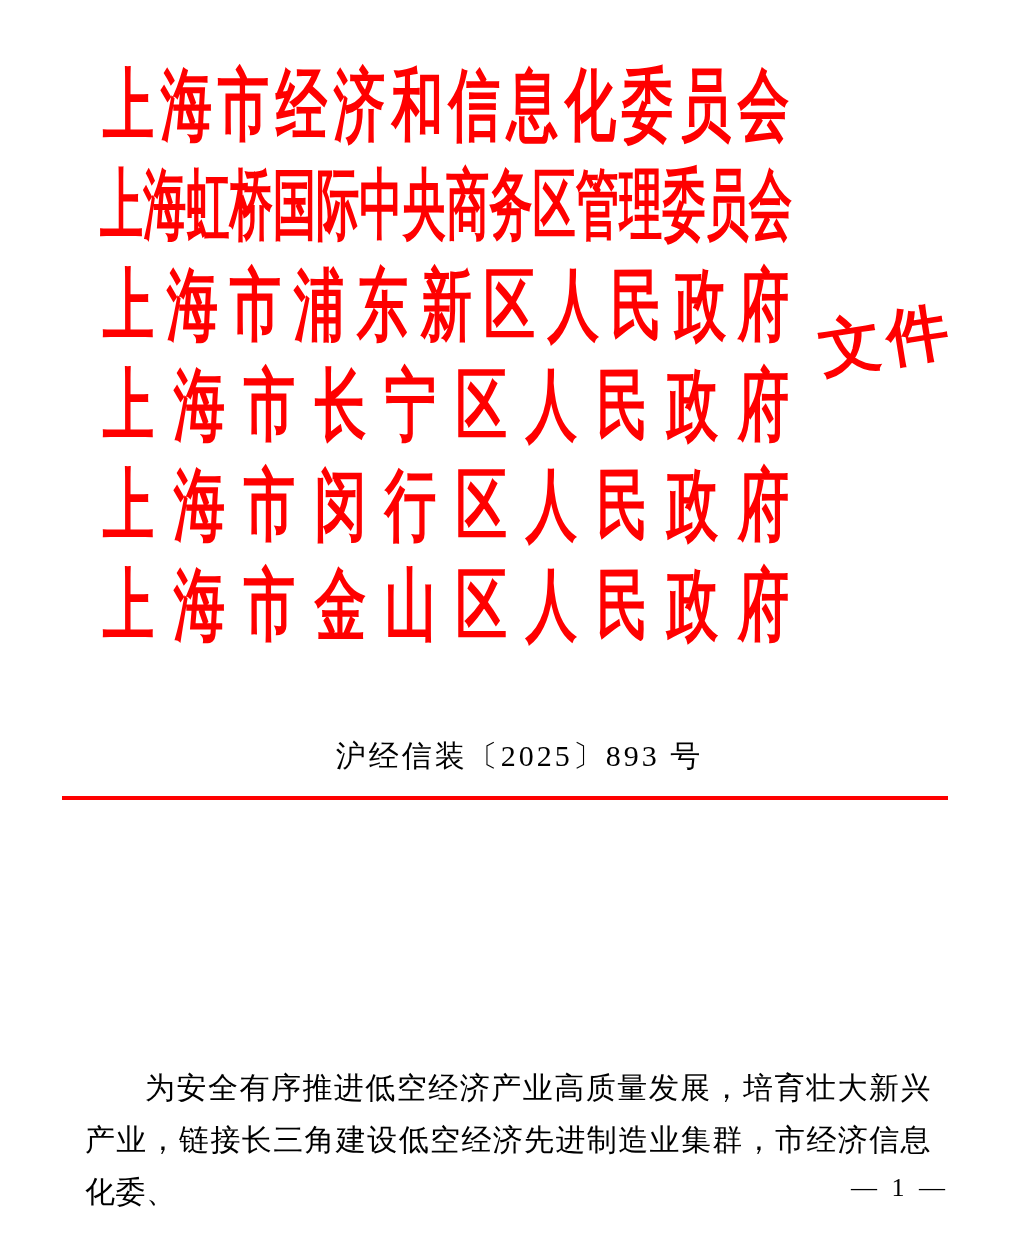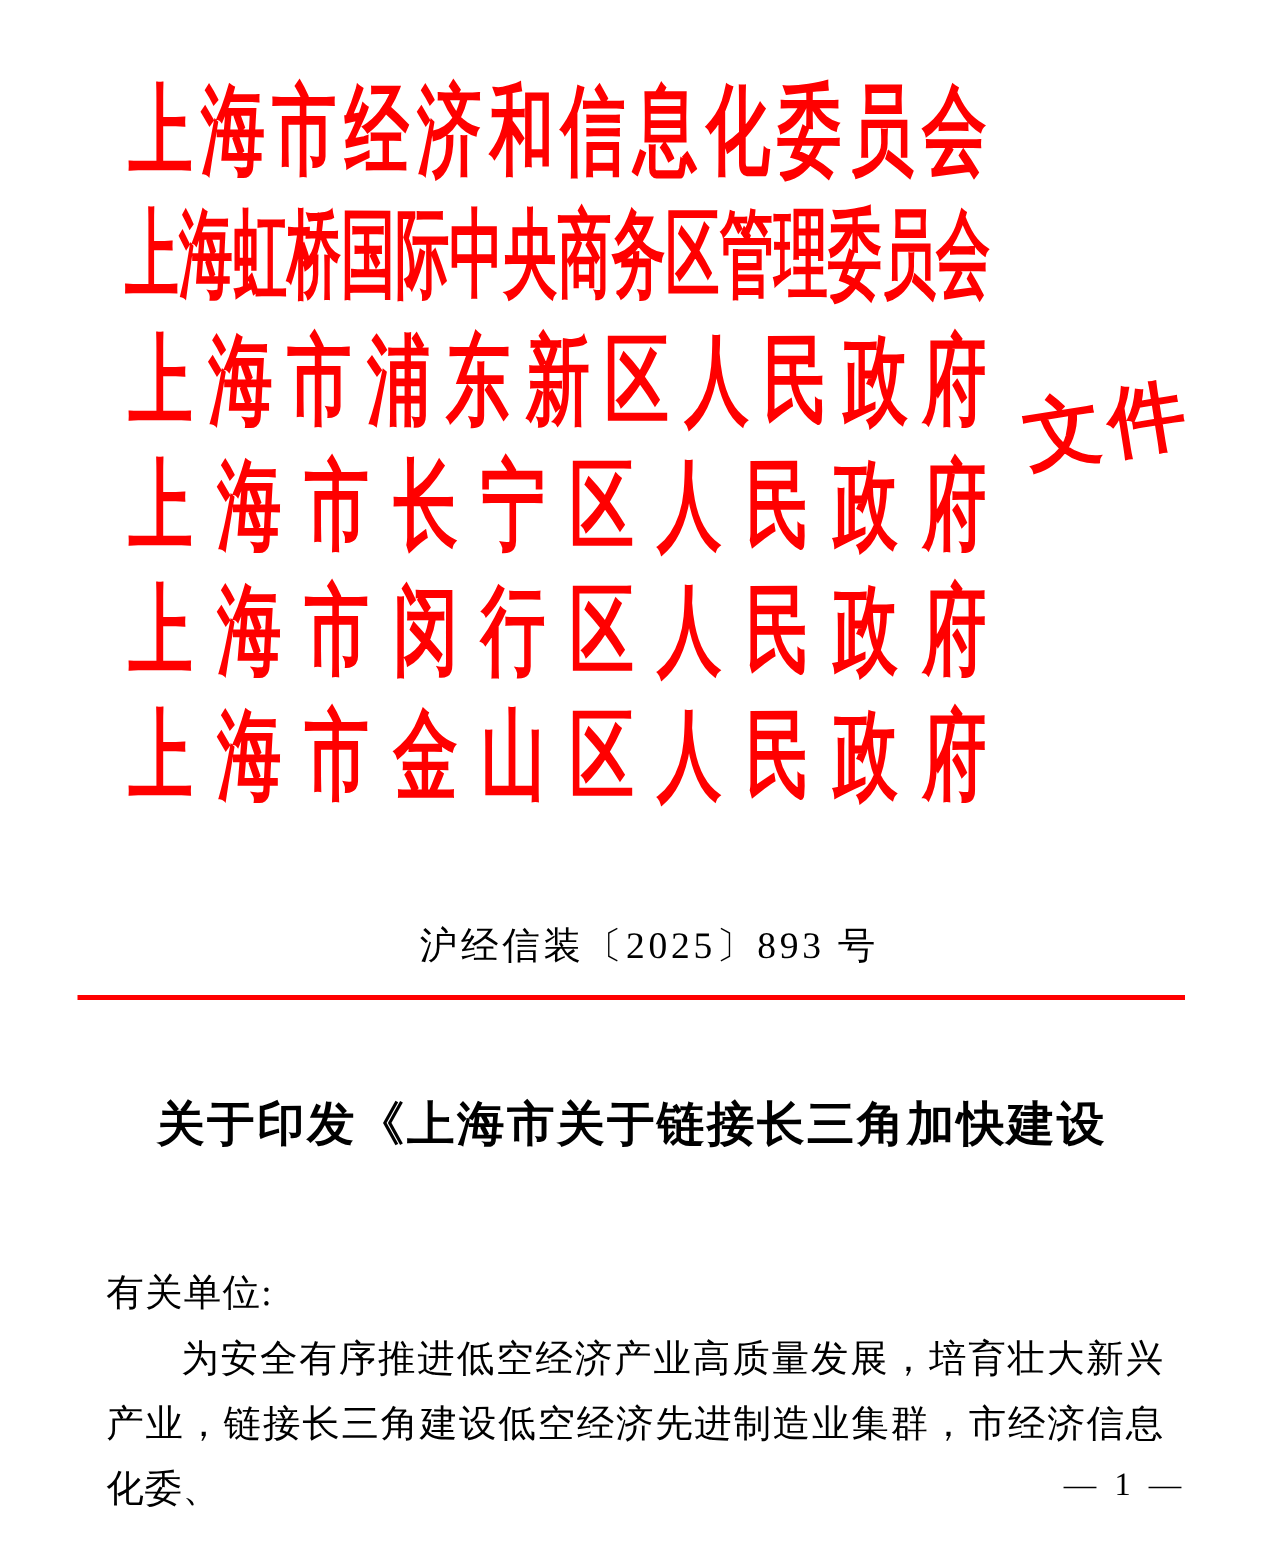--- a/index.html
+++ b/index.html
@@ -211,22 +211,20 @@
       </div>
   </div>
 
   <div class="doc-label">文件</div>
 
   <div class="doc-number">沪经信装〔2025〕893 号</div>
 
   <div class="red-rule"></div>
 
   <h1 class="doc-title">
-    <div>关于印发《上海市关于链接长三角加快建设</div>
   </h1>
 
-  <div class="salutation">有关单位:</div>
 
   <p class="paragraph">为安全有序推进低空经济产业高质量发展，培育壮大新兴产业，链接长三角建设低空经济先进制造业集群，市经济信息化委、</p>
 
   <div class="page-number">— 1 —</div>
 
 </div>
 
 </body></html>

